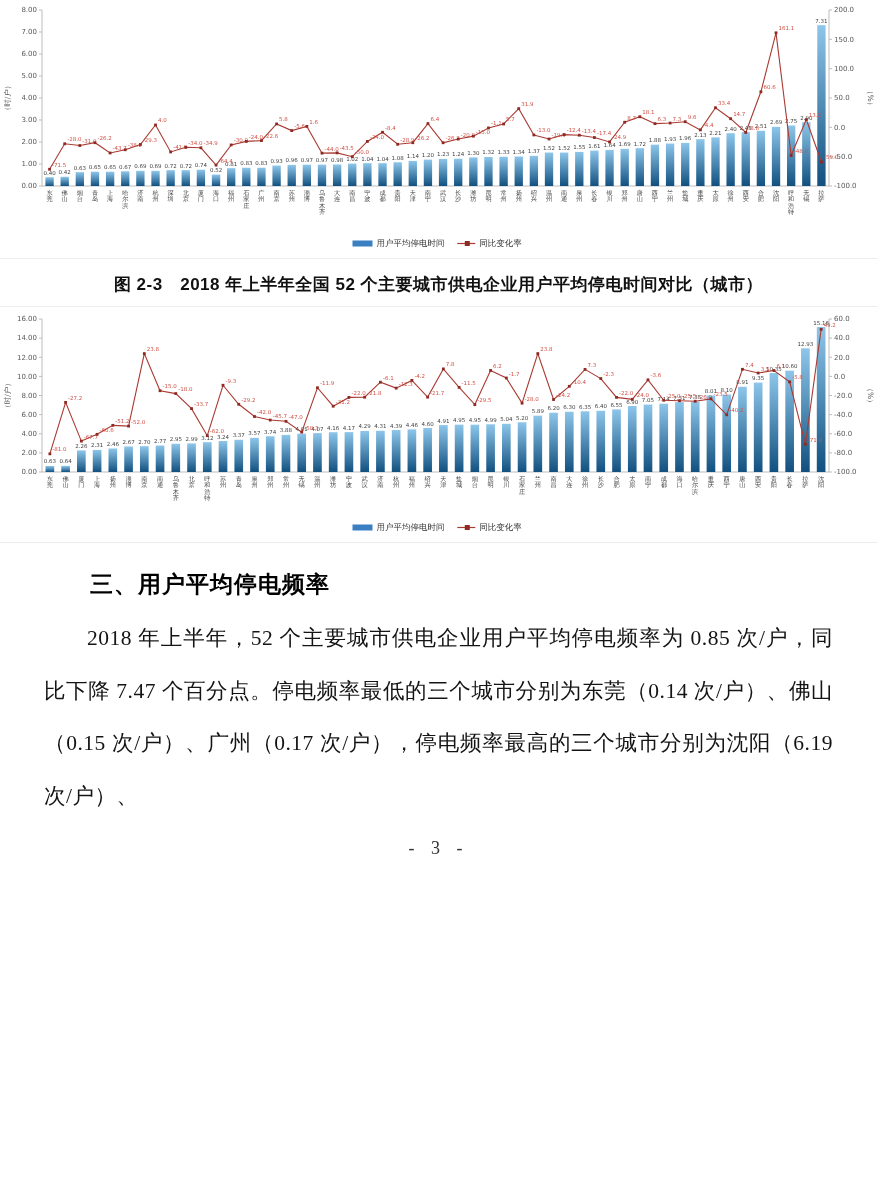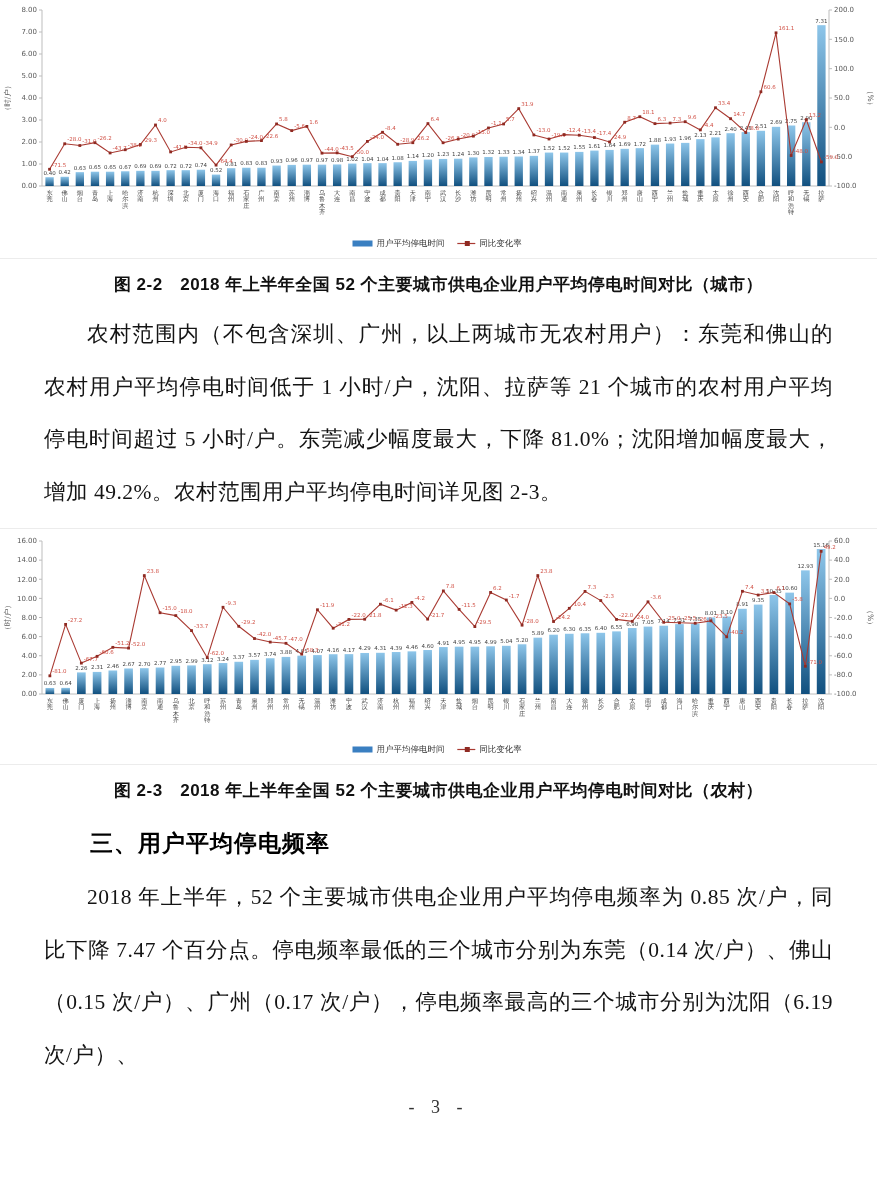--- a/index.html
+++ b/index.html
@@ -352,23 +352,22 @@
         <g>
           <rect x="352.5" y="240.5" width="20" height="6" fill="#3a7fc1"></rect>
           <text x="376.5" y="246" font-size="8.5" fill="#333" font-family="DejaVu Sans, sans-serif">用户平均停电时间</text>
           <line x1="457.3" y1="243.5" x2="475.3" y2="243.5" stroke="#a93a32" stroke-width="1.2"></line>
           <rect x="464.8" y="241" width="5" height="5" fill="#8f2a22"></rect>
           <text x="479.3" y="246" font-size="8.5" fill="#333" font-family="DejaVu Sans, sans-serif">同比变化率</text>
         </g>
       </svg>
   </figure>
 
-  <div class="caption">图 2-2　2018 年上半年全国 52 个主要城市供电企业用户平均停电时间对比（城市）</div>
-
-  <p class="body-text">农村范围内（不包含深圳、广州，以上两城市无农村用户）：东莞和佛山的农村用户平均停电时间低于 1 小时/户，沈阳、拉萨等 21 个城市的农村用户平均停电时间超过 5 小时/户。东莞减少幅度最大，下降 81.0%；沈阳增加幅度最大，增加 49.2%。农村范围用户平均停电时间详见图 2-3。</p>
+  <div class="caption">图 2-3　2018 年上半年全国 52 个主要城市供电企业用户平均停电时间对比（城市）</div>
+
 
   <figure class="chart-block second">
     <svg id="chart2" width="877" height="235">
         <defs>
           <linearGradient id="grad1" x1="0" y1="0" x2="0" y2="1">
             <stop offset="0%" stop-color="#8ec6ea"></stop>
             <stop offset="100%" stop-color="#11507f"></stop>
           </linearGradient>
         </defs>
         <g>
@@ -674,21 +673,20 @@
         <g>
           <rect x="352.5" y="217.5" width="20" height="6" fill="#3a7fc1"></rect>
           <text x="376.5" y="223" font-size="8.5" fill="#333" font-family="DejaVu Sans, sans-serif">用户平均停电时间</text>
           <line x1="457.3" y1="220.5" x2="475.3" y2="220.5" stroke="#a93a32" stroke-width="1.2"></line>
           <rect x="464.8" y="218" width="5" height="5" fill="#8f2a22"></rect>
           <text x="479.3" y="223" font-size="8.5" fill="#333" font-family="DejaVu Sans, sans-serif">同比变化率</text>
         </g>
       </svg>
   </figure>
 
-  <div class="caption">图 2-3　2018 年上半年全国 52 个主要城市供电企业用户平均停电时间对比（农村）</div>
 
   <h3 class="section-heading">三、用户平均停电频率</h3>
 
   <p class="body-text">2018 年上半年，52 个主要城市供电企业用户平均停电频率为 0.85 次/户，同比下降 7.47 个百分点。停电频率最低的三个城市分别为东莞（0.14 次/户）、佛山（0.15 次/户）、广州（0.17 次/户），停电频率最高的三个城市分别为沈阳（6.19 次/户）、</p>
 
   <div class="page-number">- 3 -</div>
 
 </div>
 
 </body></html>

